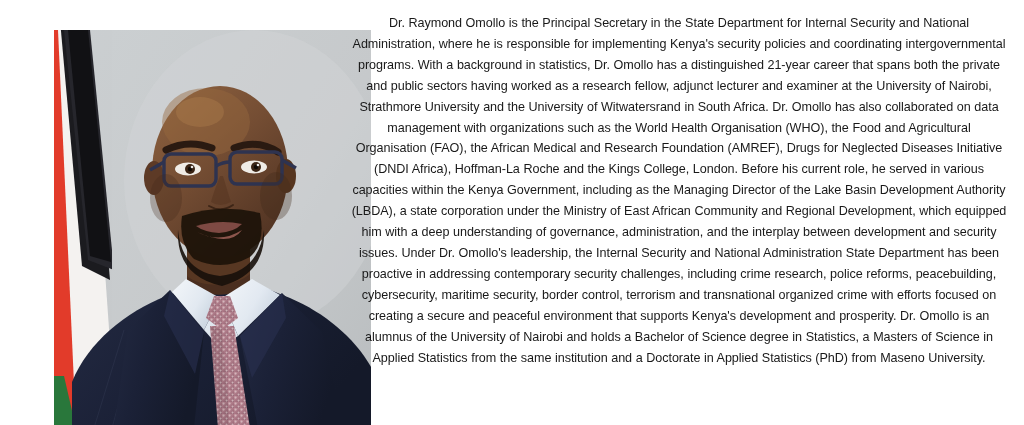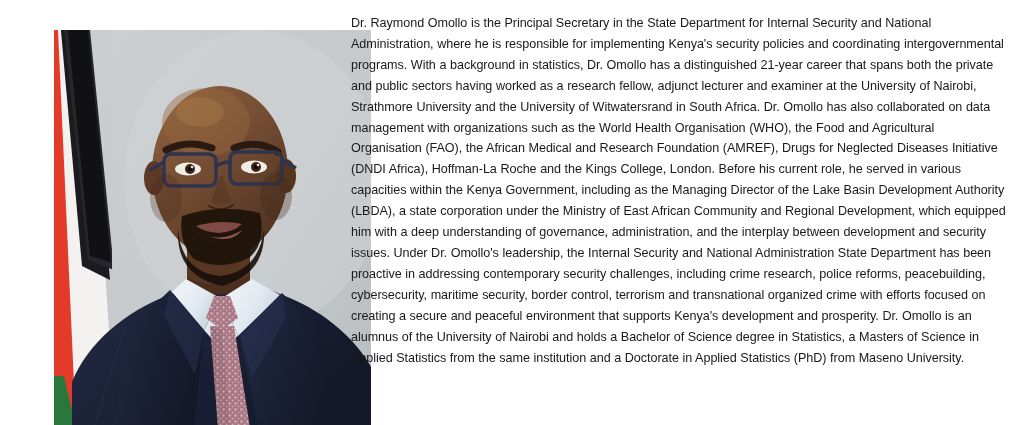--- a/index.html
+++ b/index.html
@@ -46,21 +46,21 @@
     top: 13px;
     width: 656px;
   }
 
   #bio-paragraph {
     margin: 0;
     font-family: "Liberation Sans", sans-serif;
     font-size: 12.6px;
     line-height: 20.9px;
     color: #191919;
-    text-align: left;
+    text-align: center;
     letter-spacing: -0.05px;
     word-spacing: 0.15px;
   }
 </style>
 </head>
 <body>
 
 <div id="page">
 
   <figure id="portrait-figure">

